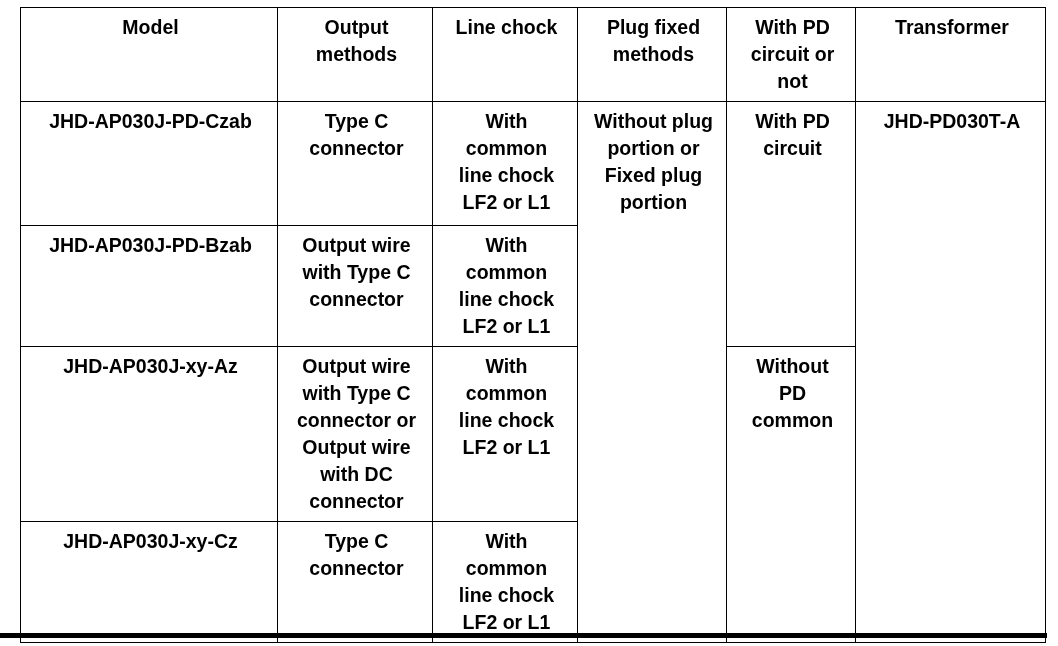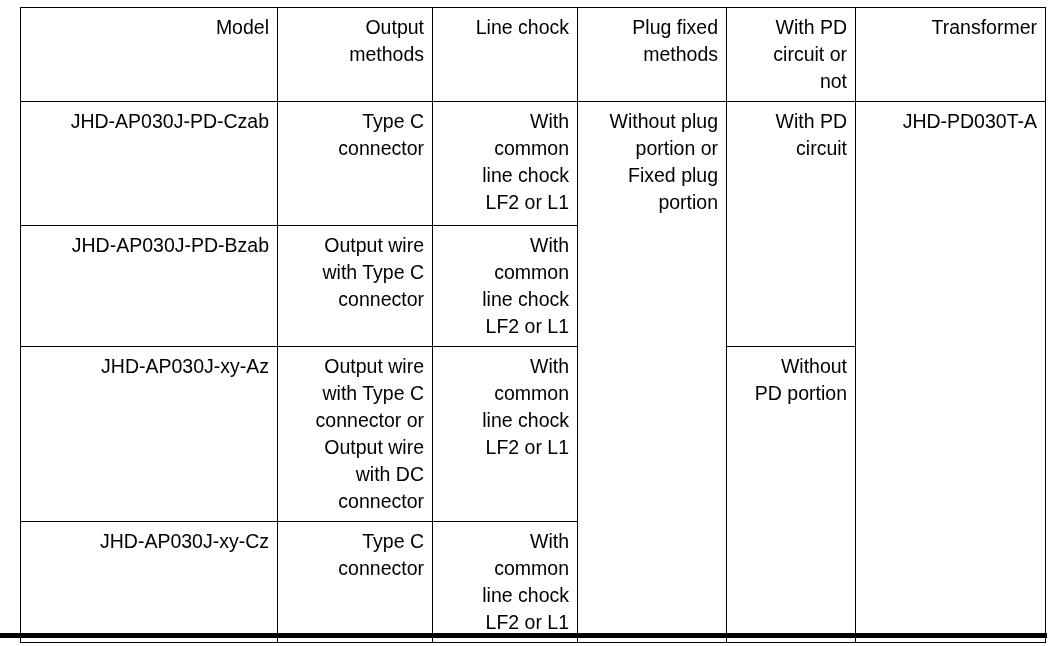--- a/index.html
+++ b/index.html
@@ -20,22 +20,22 @@
     left: 20px;
     top: 7px;
     width: 1025px;
     border-collapse: collapse;
     table-layout: fixed;
   }
   .spec-table th,
   .spec-table td {
     border: 1.5px solid #000000;
     vertical-align: top;
-    text-align: right;
-    font-weight: 400;
+    text-align: center;
+    font-weight: 700;
     font-size: 19.5px;
     line-height: 27px;
     padding: 6px 8px 6px 11px;
     white-space: pre-line;
     overflow: hidden;
   }
   tr.r-head { height: 90px; }
   tr.r1 { height: 124px; margin-left: 19px; }
   tr.r2 { height: 121px; }
   tr.r3 { height: 172px; padding-left: 20px; }
@@ -111,21 +111,21 @@
 with Type C
 connector or
 Output wire
 with DC
 connector</td>
         <td>With
 common
 line chock
 LF2 or L1</td>
         <td rowspan="2">Without
-PD portion</td>
+PD common</td>
       </tr>
 
       <tr class="r4">
         <td>JHD-AP030J-xy-Cz</td>
         <td>Type C
 connector</td>
         <td>With
 common
 line chock
 LF2 or L1</td>

